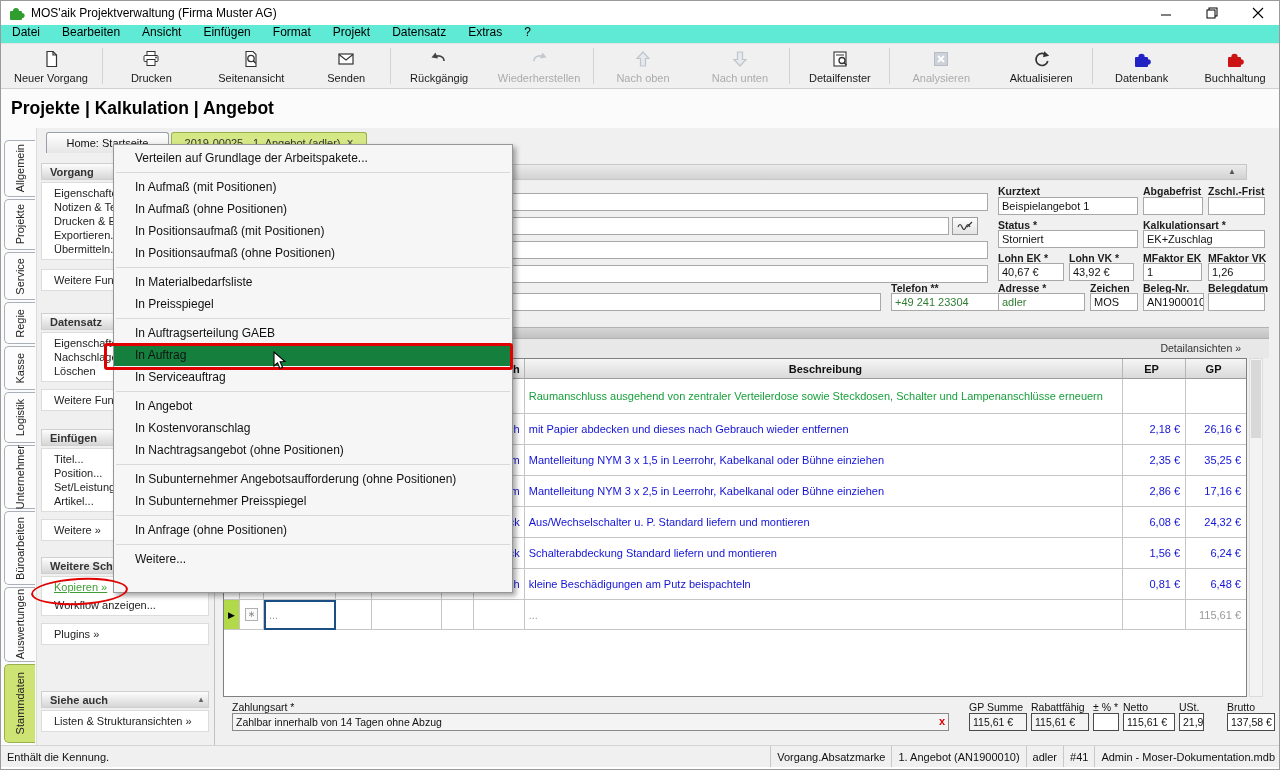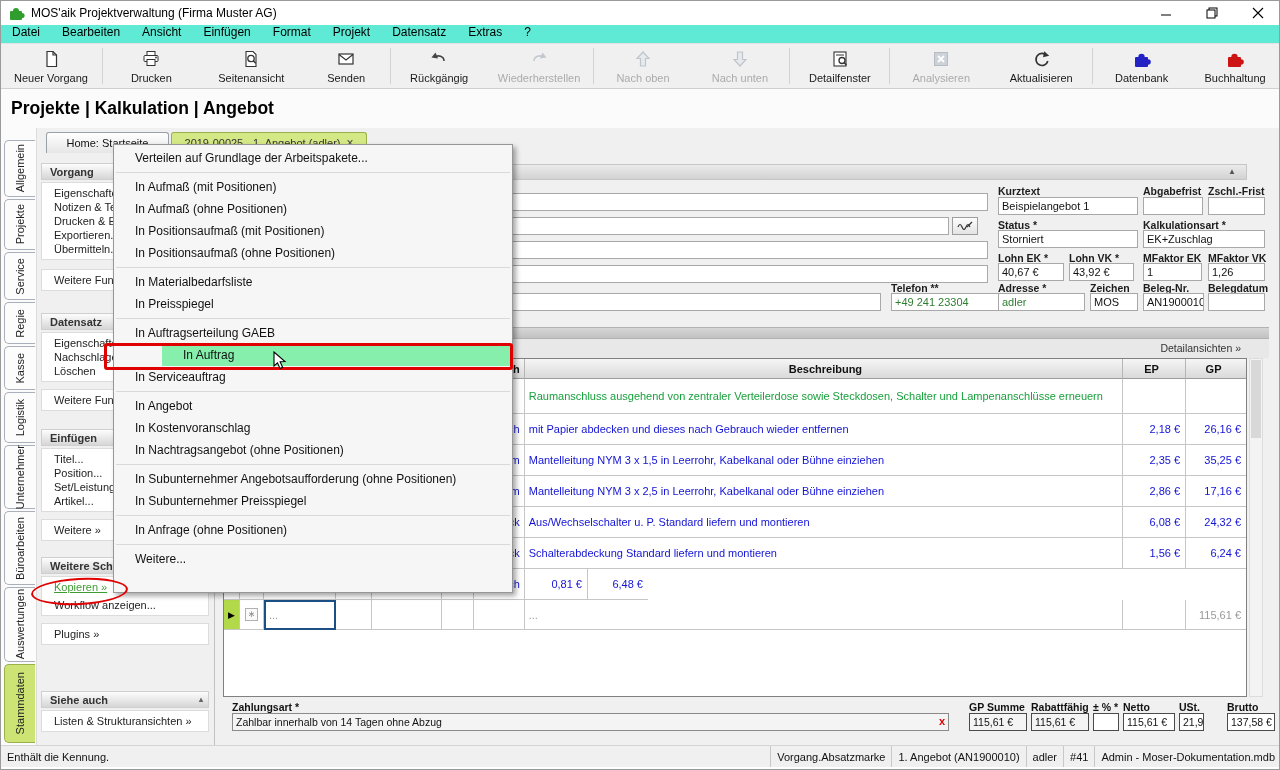--- a/index.html
+++ b/index.html
@@ -83,33 +83,33 @@
   #entryrow .gc { border-bottom:1px solid #c6c6c6; }
   #entryrow .sel { background:#b2d94a; justify-content:center; color:#000; font-size:9px; }
   #entryrow .c1 { justify-content:center; }
   .starbox { width:13px; height:13px; border:1px solid #b0b0b0; background:#fafafa; color:#8a8a8a; font-size:9px; line-height:11px; text-align:center; }
   #focuscell { border:2px solid #1c4f84 !important; background:#fff; }
 
   #vscroll { left:1248px; top:357px; width:14px; height:339px; background:#f3f3f3; border:1px solid #dcdcdc; }
   #vscroll .thumb { position:absolute; left:1px; top:1px; width:10px; height:78px; background:#d8d8d8; }
 
   
-  .totlbl { position:absolute; font-size:10.5px; font-weight:bold; color:#111; white-space:nowrap; }
+  .totlbl { position:absolute; font-size:10.5px; font-weight:normal; color:#111; white-space:nowrap; }
   .totfld { position:absolute; height:18px; background:#fff; border:1px solid #4a4a4a; font-size:10.5px; padding:2px 2px 0 3px; white-space:nowrap; overflow:hidden; }
   #payclear { position:absolute; right:3px; top:1px; color:#e00000; font-weight:bold; font-size:11px; }
 
   
   #statusbar { left:0; top:744px; width:1280px; height:22px; background:#f0f0f0; border-top:1px solid #d4d4d4; display:flex; align-items:center; }
   #statusbar .msg { flex:1; padding-left:6px; font-size:11px; }
   .scell { height:100%; display:flex; align-items:center; justify-content:center; border-left:1px solid #c8c8c8; font-size:11px; padding:0 6px; white-space:nowrap; }
 
   
   #ctxmenu { left:112px; top:143px; width:400px; height:449px; background:#f6f6f6; border:1px solid #979797; box-shadow:3px 3px 5px rgba(0,0,0,0.35); padding-top:2px; z-index:50; }
   .mi { height:22px; line-height:22px; padding-left:21px; font-size:12px; color:#111; white-space:nowrap; }
-  .mi.hl { background:#86efac;margin-left:48px; }
+  .mi.hl { background:#15803d; }
   .msep { height:1px; background:#d9d9d9; margin:3px 2px; }
 
   
   #redbox { left:103px; top:342px; width:409px; height:27px; border:3px solid #e00000; border-radius:3px; z-index:60; }
   #redellipse { left:30px; top:577px; width:97px; height:27px; border:2.5px solid #e00000; border-radius:50%; transform:rotate(-3deg); z-index:60; }
   #cursor { left:272px; top:350px; z-index:70; }
 </style>
 </head>
 <body>
 
@@ -446,20 +446,21 @@
       <div class="gc gp txt-blue">6,24 €</div>
     </div>
     <div class="grow" style="height:31px;">
       <div class="gc sel"></div>
         <div class="gc c1"></div>
         <div class="gc c2"></div>
         <div class="gc c3"></div>
         <div class="gc c4"></div>
         <div class="gc c5"></div>
       <div class="gc unit txt-blue">psch</div>
+      <div class="gc desc txt-blue">kleine Beschädigungen am Putz beispachteln</div>
       <div class="gc ep txt-blue">0,81 €</div>
       <div class="gc gp txt-blue">6,48 €</div>
     </div>
 
     <div class="grow" style="height:30px;" id="entryrow">
       <div class="gc sel">
           <span>▶</span>
         </div>
       <div class="gc c1">
           <span class="starbox">∗</span>

